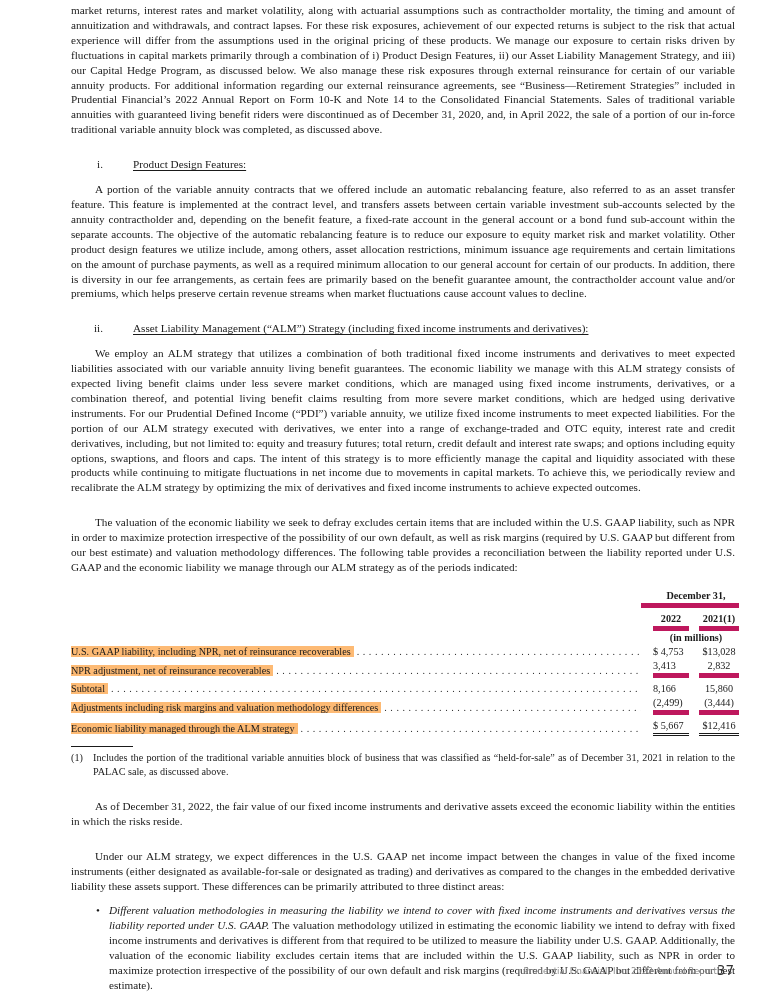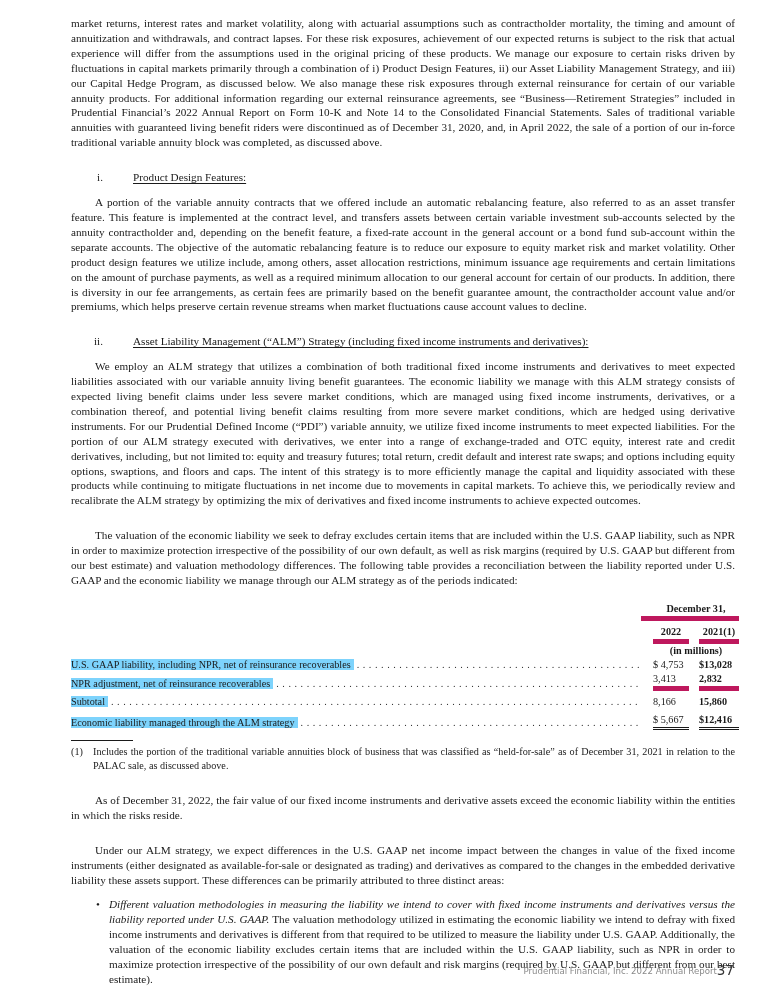--- a/index.html
+++ b/index.html
@@ -1,34 +1,34 @@
 <!DOCTYPE html>
 <html><head>
 <meta charset="utf-8">
 <style>
   html, body { margin: 0; padding: 0; background: #ffffff; }
   body { width: 768px; height: 1004px; position: relative; overflow: hidden; color: #1a1a1a;
          font-family: "Liberation Serif", "DejaVu Serif", serif; }
-  .page { position: absolute; left: 71px; top: 16px; width: 664px; font-size: 11.2px; line-height: 14.9px; }
+  .page { position: absolute; left: 71px; top: 3px; width: 664px; font-size: 11.2px; line-height: 14.9px; }
   p { margin: 0; text-align: justify; text-align-last: left; }
   .indent { text-indent: 24px; }
   .gap-s { height: 10px; }
   .gap-l { height: 20px; }
   .heading { padding-left: 14px; }
   .heading .num { display: inline-block; width: 18px; text-align: right; margin-right: 6px; }
   .heading .ul { text-decoration: underline; text-underline-offset: 2px; margin-left: 24px; }
   
   .tbl { width: 664px; border-collapse: collapse; font-size: 10.2px; line-height: 14px; }
   .tbl td { padding: 0; vertical-align: bottom; white-space: nowrap; }
   .tbl .lab { overflow: hidden; max-width: 570px; }
-  .tbl .lab span.t { background: #7dd3fc; padding-right: 3px; }
+  .tbl .lab span.t { background: #fdba74; padding-right: 3px; }
   .tbl .lab .dots { display: block; overflow: hidden; white-space: nowrap; }
   .tbl .lab .dots::after { content: " . . . . . . . . . . . . . . . . . . . . . . . . . . . . . . . . . . . . . . . . . . . . . . . . . . . . . . . . . . . . . . . . . . . . . . . . . . . . . . . . . . . . . . . . . . . . . . . . . . . . . . . . . . . . . . . . . . . . . . . . . . . . . . . . . . . . . . . . . . . . . . ."; letter-spacing: 0.5px; }
   .tbl .c1 { width: 36px; padding-left: 12px; }
-  .tbl .c2 { width: 40px; text-align: left; padding-left: 10px; font-weight: bold; }
+  .tbl .c2 { width: 40px; text-align: center; padding-left: 10px; }
   .tbl .hdr { font-weight: bold; text-align: center; }
   .bb { border-bottom: 5px solid #be185d; }
   .dbl { border-bottom: 3px double #1a1a1a; }
   .sub { padding-left: 28px; margin-top: 28px; }
   .rowgap td { height: 4px; }
   .footrule { width: 62px; border-top: 1px solid #1a1a1a; margin-top: 10px; margin-bottom: 4px; }
   .fn { font-size: 10.2px; line-height: 14px; display: flex; text-align: justify; }
   .fn .mark { width: 22px; flex: none; }
   .bullet { display: flex; padding-left: 25px; }
   .bullet .dot { width: 13px; flex: none; }
@@ -101,20 +101,27 @@
           <td></td>
           <td></td>
         </tr>
     <tr>
       <td class="lab sub">
             <span class="dots"><span class="t">Subtotal</span></span>
           </td>
       <td class="c1">8,166</td>
       <td class="c2">15,860</td>
     </tr>
+    <tr>
+      <td class="lab">
+            <span class="dots"><span class="t">Adjustments including risk margins and valuation methodology differences</span></span>
+          </td>
+      <td class="c1"><span class="bb" style="display:inline-block;width:36px">(2,499)</span></td>
+      <td class="c2"><span class="bb" style="display:inline-block;width:40px">(3,444)</span></td>
+    </tr>
     <tr class="rowgap">
           <td></td>
           <td></td>
           <td></td>
         </tr>
     <tr>
       <td class="lab sub">
             <span class="dots"><span class="t">Economic liability managed through the ALM strategy</span></span>
           </td>
       <td class="c1"><span class="dbl" style="display:inline-block;width:36px">$ 5,667</span></td>

